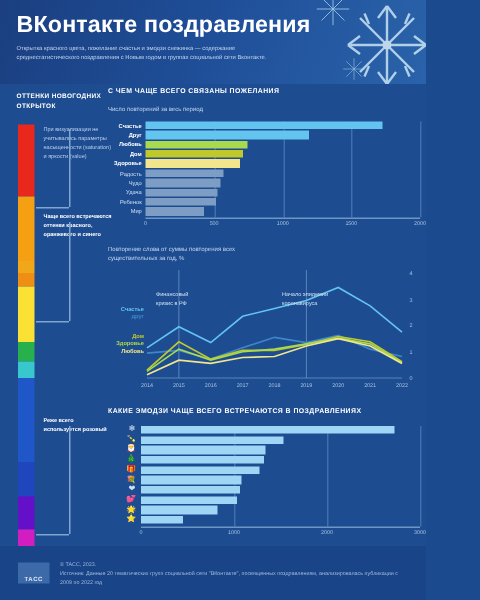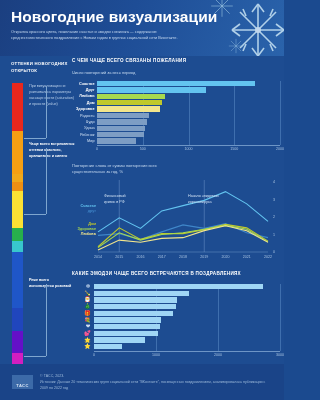--- a/index.html
+++ b/index.html
@@ -129,21 +129,21 @@
           </g>
           <g transform="translate(56,56) scale(0.3)">
             <line x1="-24" y1="0" x2="24" y2="0"></line>
               <line x1="0" y1="-24" x2="0" y2="24"></line>
             <line x1="-17" y1="-17" x2="17" y2="17"></line>
               <line x1="-17" y1="17" x2="17" y2="-17"></line>
           </g>
         </g>
       </svg>
     </div>
-    <div class="header-title">Новогодние визуализации</div>
+    <div class="header-title">ВКонтакте поздравления</div>
     <div class="header-sub">Открытка красного цвета, пожелание счастья и эмодзи снежинка — содержание среднестатистического поздравления с Новым годом в группах социальной сети Вконтакте.</div>
   </div>
 
   <div class="left-panel">
     <div class="left-head">ОТТЕНКИ НОВОГОДНИХ ОТКРЫТОК</div>
     <div class="colorbar" id="colorbar">
         <i style="background: rgb(232, 39, 29); height: 16.8498%;"></i>
         <i style="background: rgb(245, 159, 19); height: 15.3846%;"></i>
         <i style="background: rgb(240, 168, 26); height: 2.9304%;"></i>
         <i style="background: rgb(238, 143, 19); height: 2.9304%;"></i>

